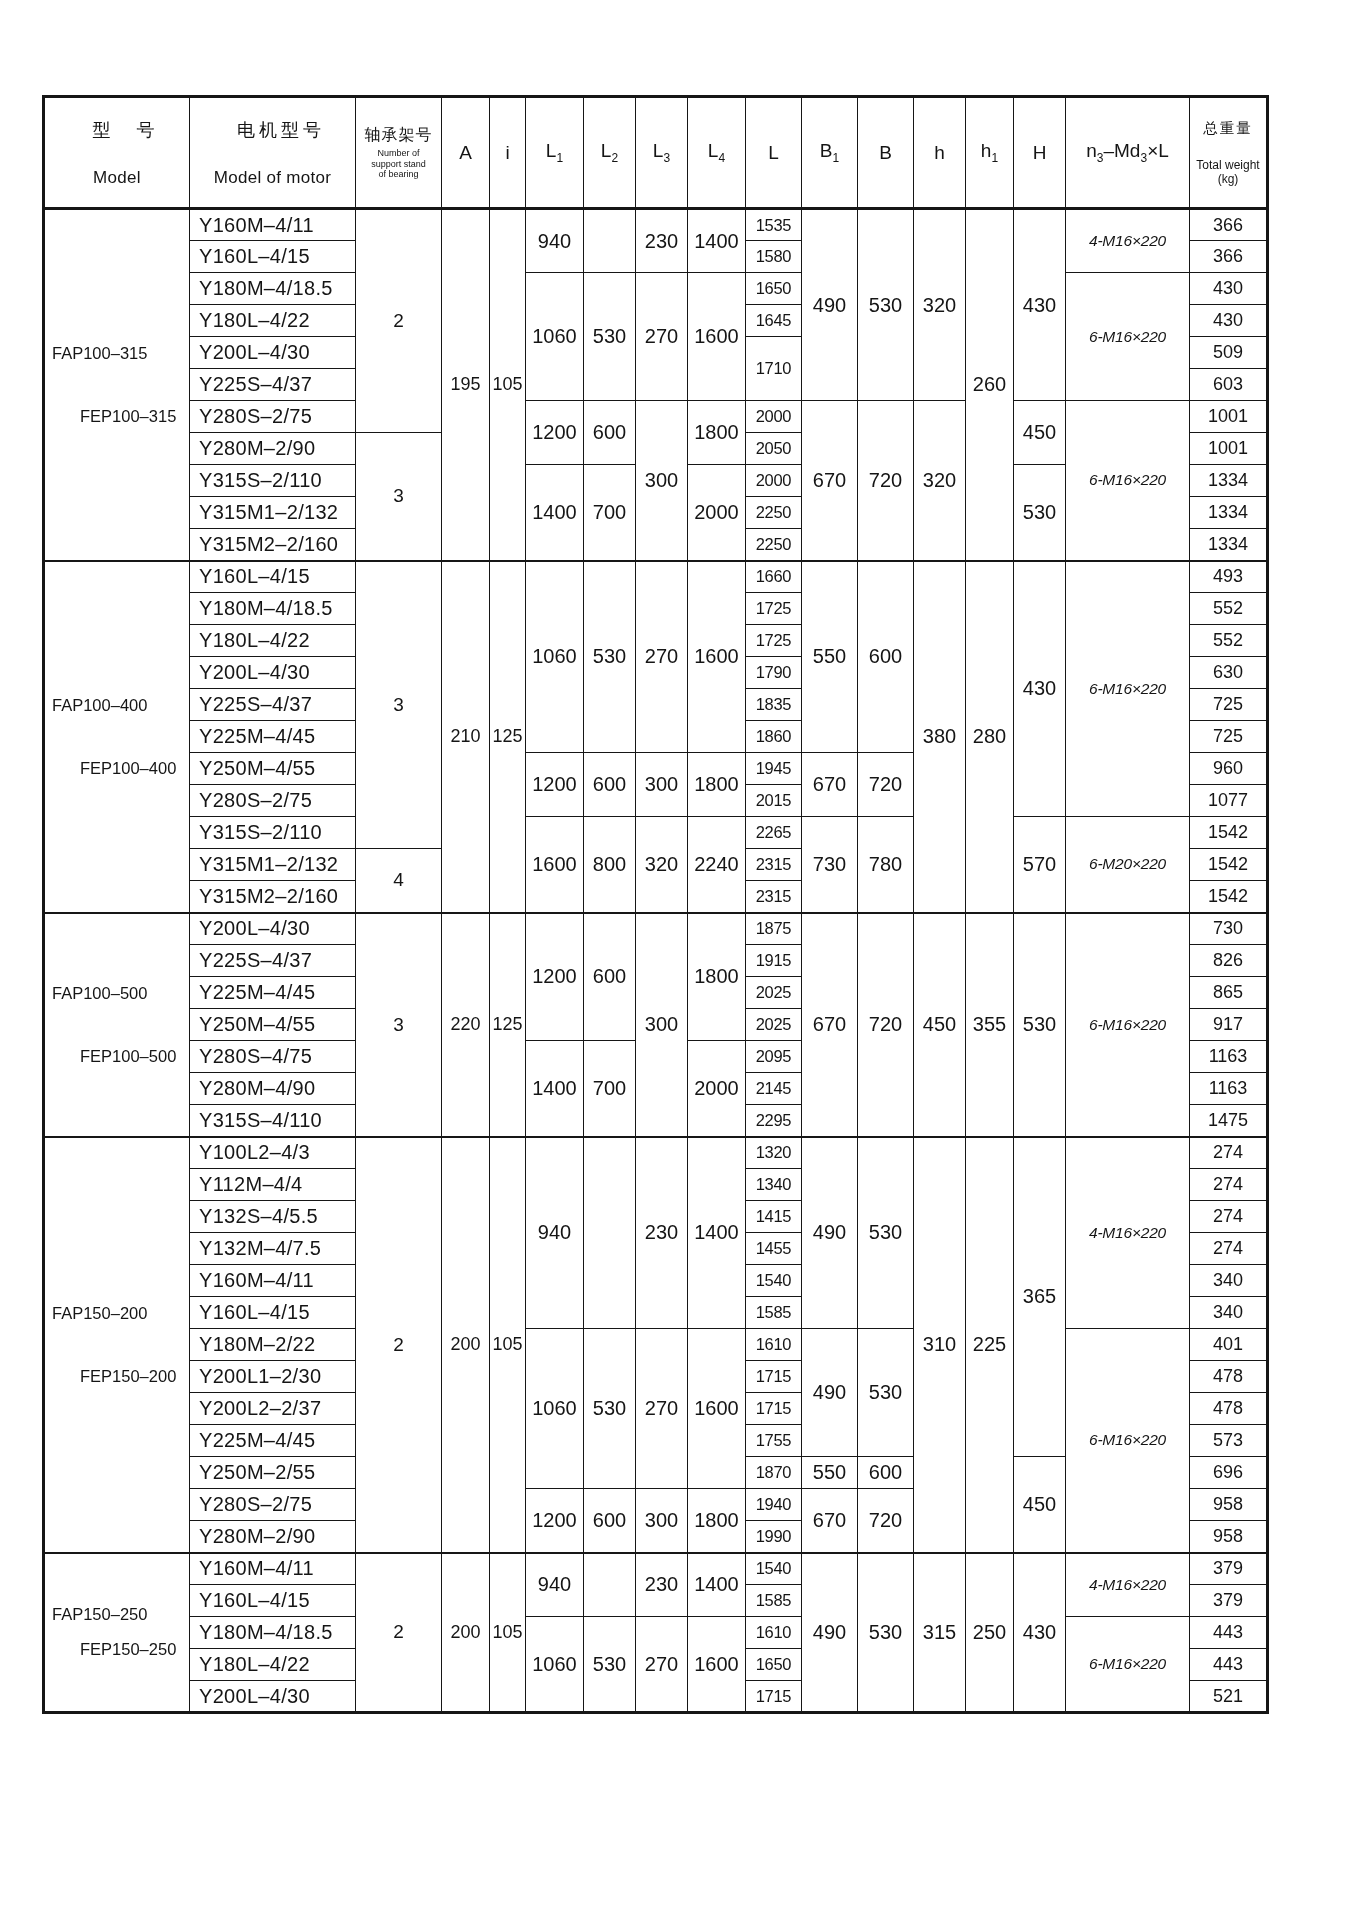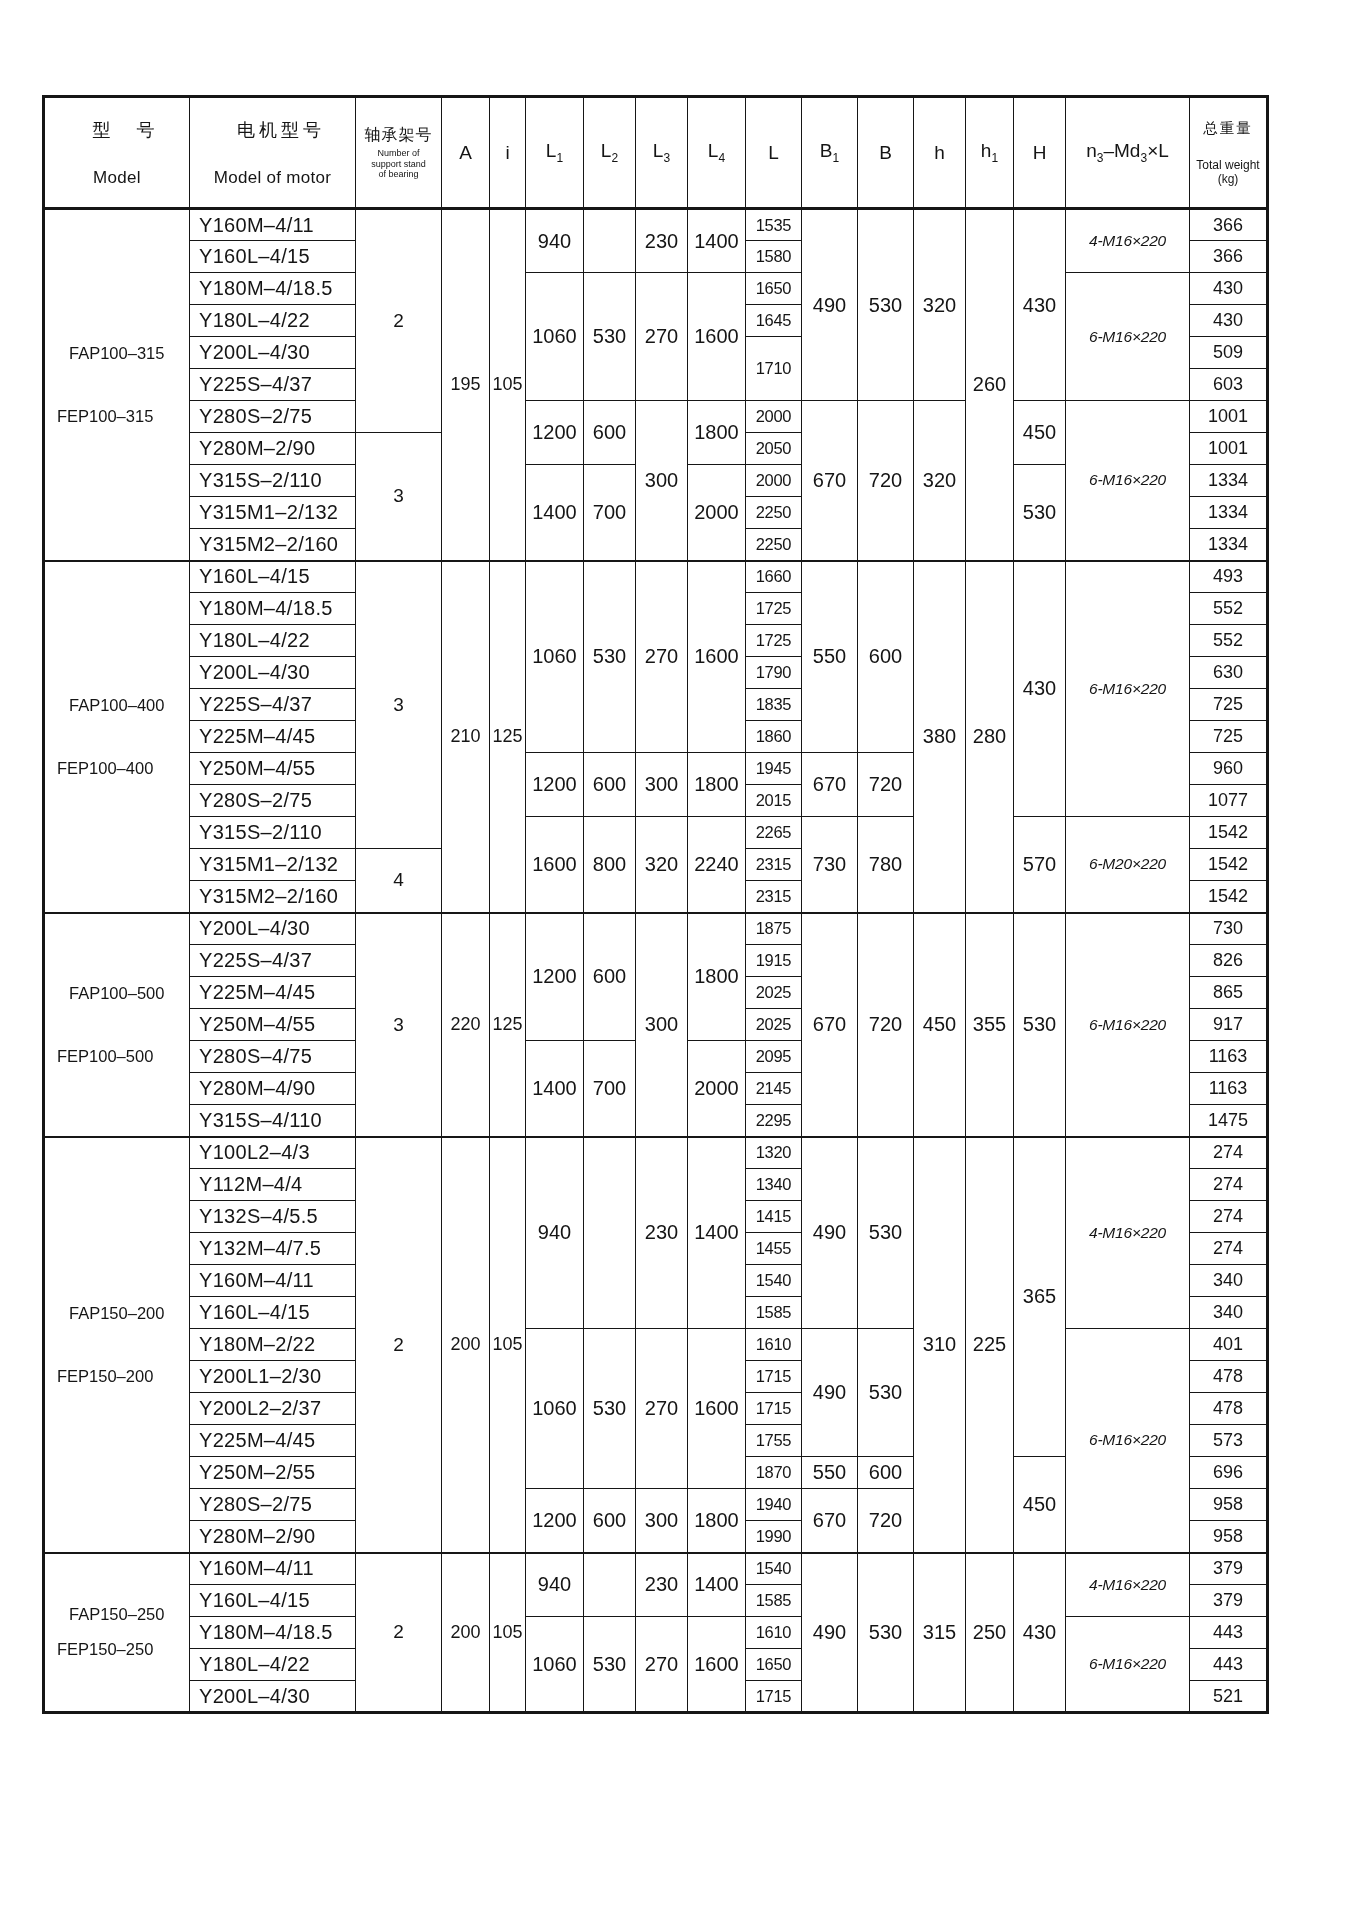--- a/index.html
+++ b/index.html
@@ -35,22 +35,22 @@
   .h-bear-en{font-size:9px;line-height:1.2;white-space:pre-line;margin-top:2px;}
   .h-dim{font-size:19px;}
   .h-dim sub{font-size:12px;}
   .h-wt-cn{font-size:14.5px;letter-spacing:2px;}
   .h-wt-en{font-size:12px;margin-top:20px;}
   .h-wt-unit{font-size:12px;}
 
   
   td{font-size:20px;}
   .c-model{text-align:left;}
-  .mlabel{font-size:16.5px;padding-left:24px;white-space:nowrap;}
-  .mlabel2{padding-left:12px;margin-top:44px;}
+  .mlabel{font-size:16.5px;padding-left:7px;white-space:nowrap;}
+  .mlabel2{padding-left:35px;margin-top:44px;}
   .g-small .mlabel2{margin-top:16px;}
   .c-motor{text-align:left;padding-left:9px;font-size:20px;letter-spacing:0.3px;white-space:nowrap;}
   .c-br{font-size:19px;}
   .c-Ai{font-size:18px;}
   .c-L{font-size:16.5px;letter-spacing:-0.3px;}
   .c-n3{font-size:15.5px;letter-spacing:-0.2px;white-space:nowrap;font-style:italic;}
   .c-wt{font-size:18px;}
 </style>
 </head>
 <body>

